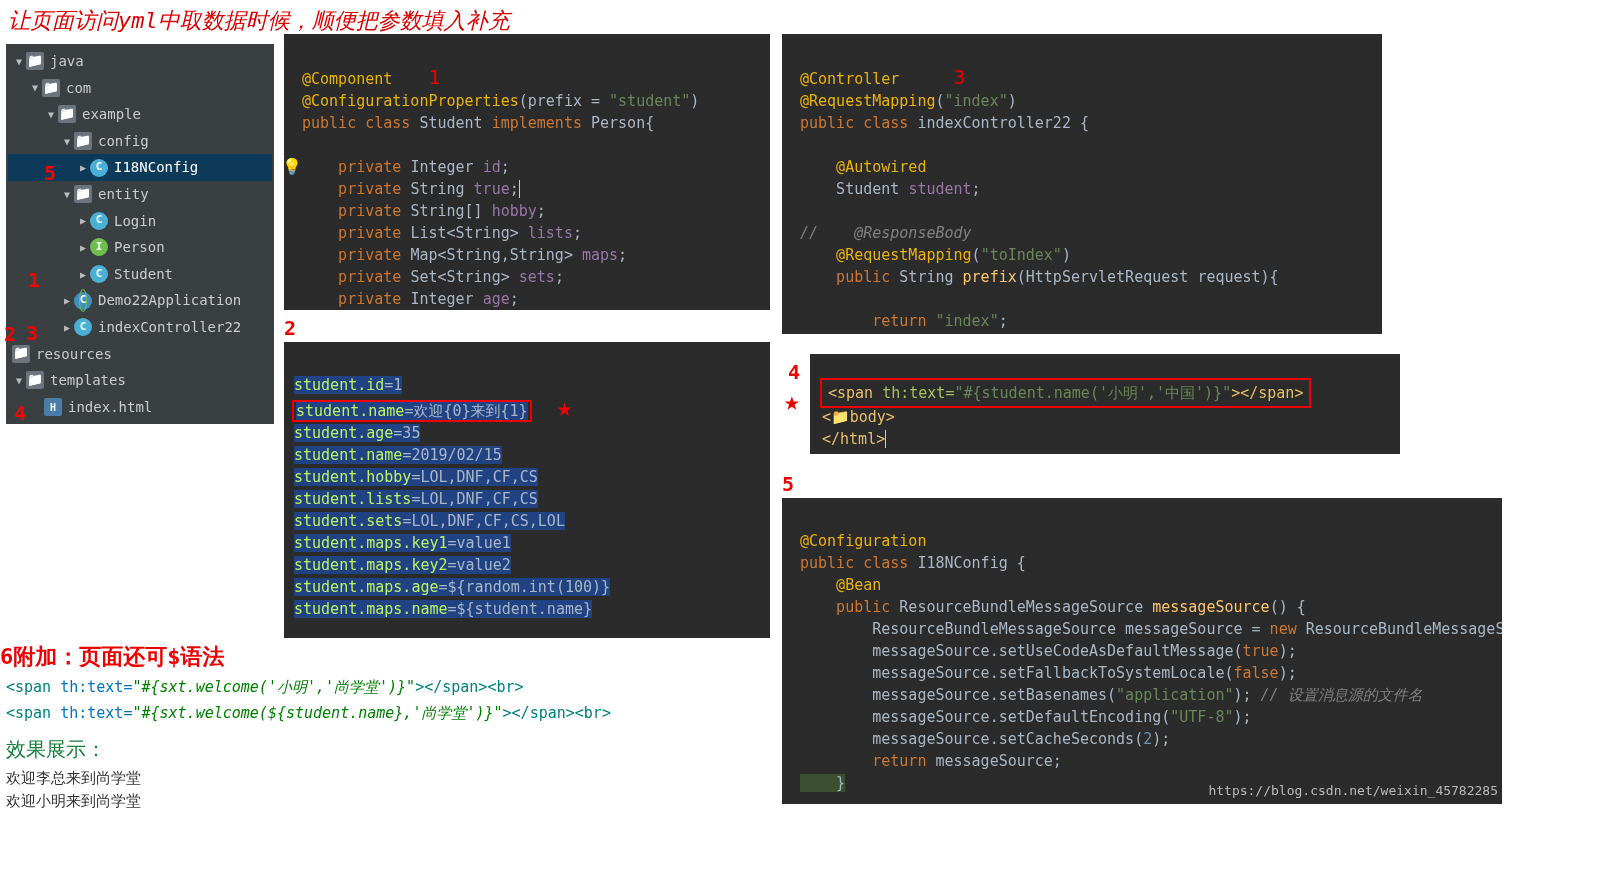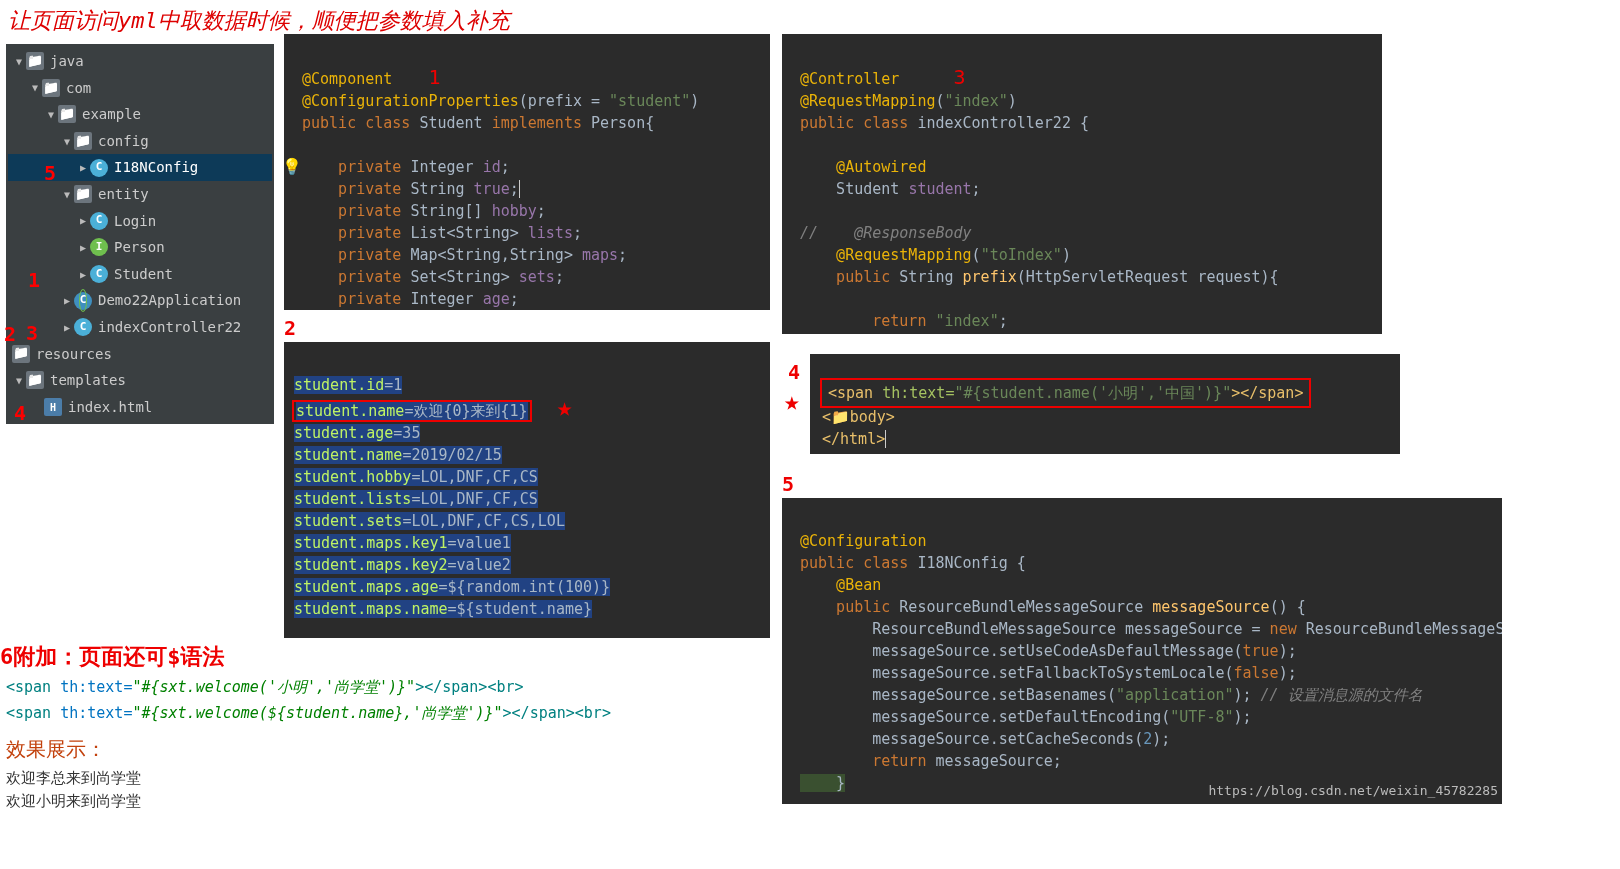--- a/index.html
+++ b/index.html
@@ -51,21 +51,21 @@
 
   .star { color: #e00; font-size: 26px; font-weight: bold; display: inline-block; }
 
   .section-label-red { color: #e00; font-size: 20px; font-weight: bold; margin: 6px 0 2px 0; }
 
   .light-code { font-family: Consolas, monospace; font-size: 15px; line-height: 22px; white-space: pre; color: #333; padding: 2px 6px; }
   .lt-tag { color: #008080; }
   .lt-att { color: #0073c1; }
   .lt-str { color: #008000; font-style: italic; }
 
-  .result-title { color: #c2410c; font-size: 20px; margin: 10px 0 4px 6px; }
+  .result-title { color: #15803d; font-size: 20px; margin: 10px 0 4px 6px; }
   .result-line { font-size: 15px; color: #333; padding: 2px 6px; }
 
   .watermark { position: absolute; right: 12px; bottom: 6px; color: #bbb; font-size: 13px; }
 
   .bulb { color: #f7c948; position: absolute; left: -2px; font-size: 16px; }
 </style>
 </head>
 <body>
 
 <div class="container">

